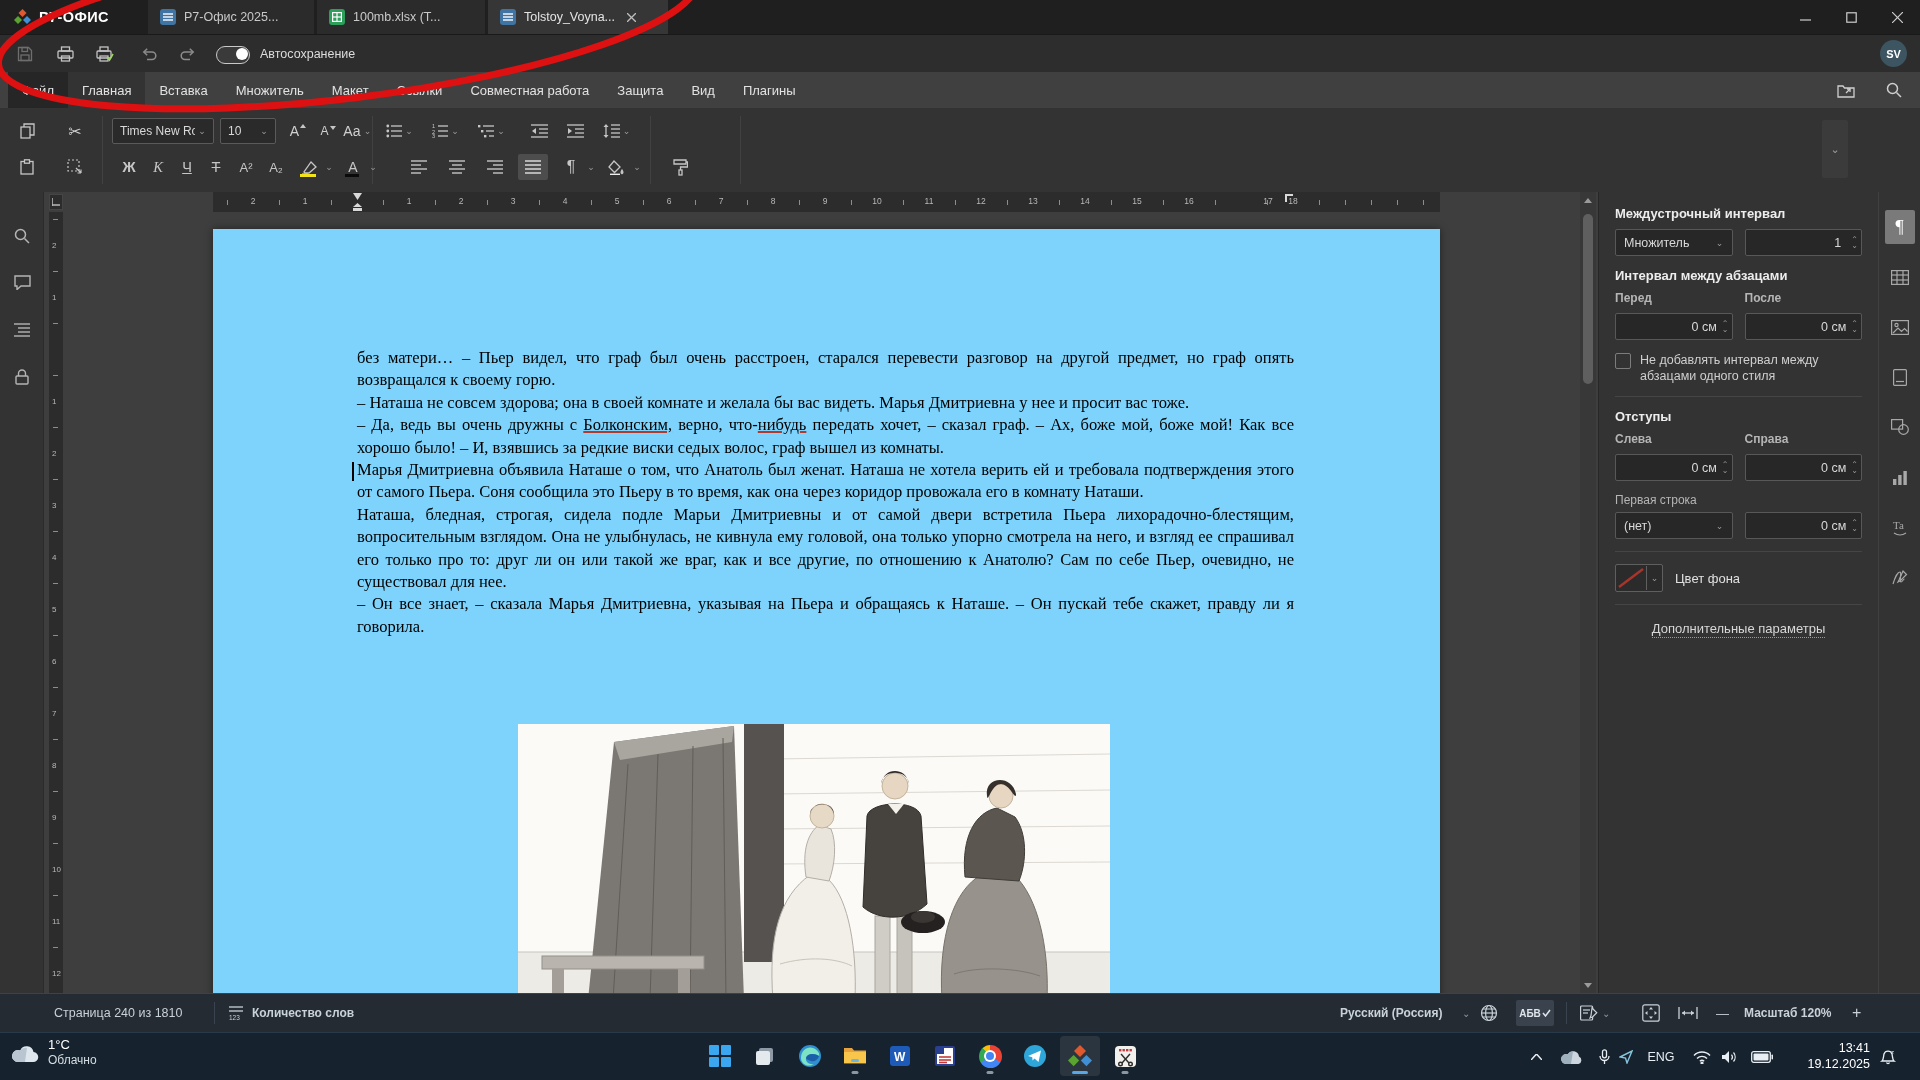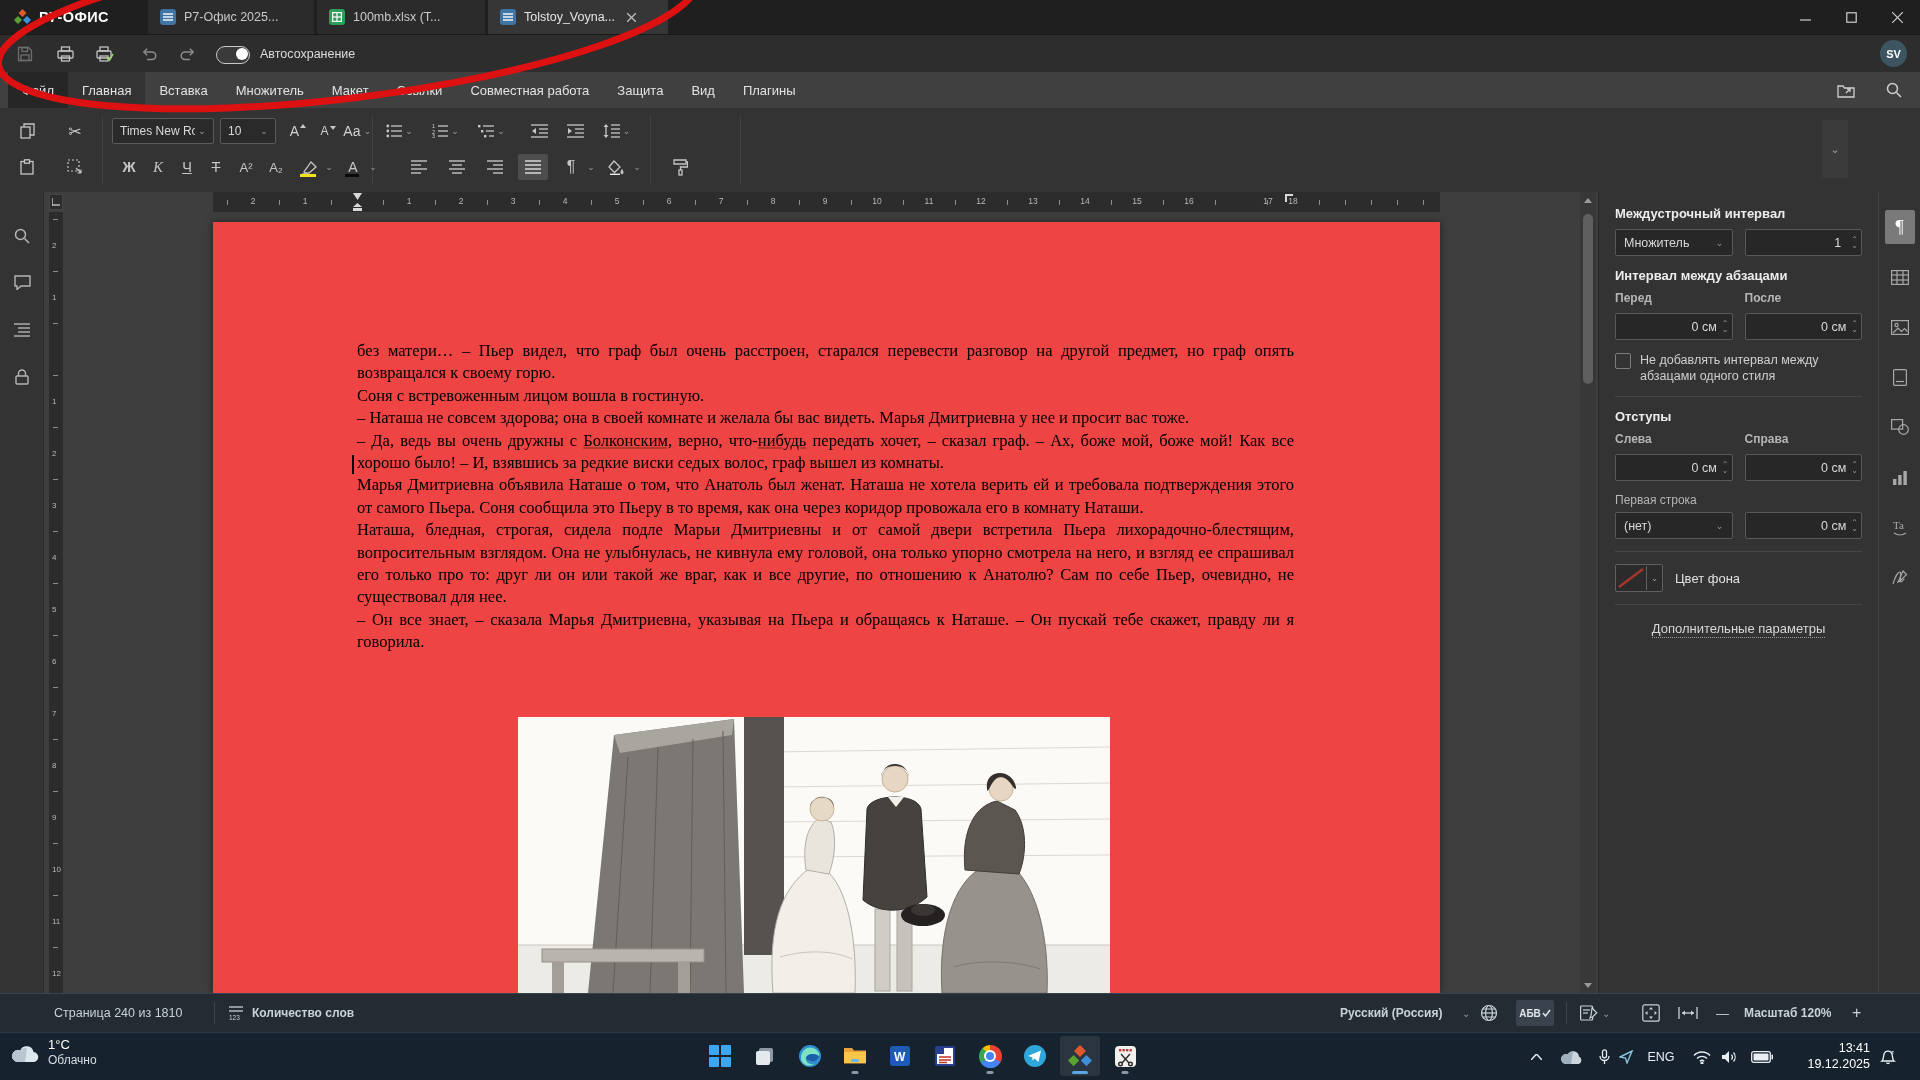--- a/index.html
+++ b/index.html
@@ -44,21 +44,21 @@
   .style-box.sel{box-shadow:0 0 0 3px #cdcdcd;}
   .ylw{position:absolute;bottom:3px;left:4px;width:16px;height:3px;background:#f1e21a;}
   .blk{position:absolute;bottom:3px;left:5px;width:14px;height:3px;background:#0a0a0a;}
   
   #leftbar{position:absolute;left:0;top:192px;width:44px;height:801px;background:#333;border-right:1px solid #2b2b2b;box-sizing:border-box;}
   .lb{position:absolute;left:11px;width:22px;height:22px;display:flex;align-items:center;justify-content:center;color:#b5b5b5;}
   #workspace{position:absolute;left:44px;top:192px;width:1554px;height:801px;background:#3e3e3e;overflow:hidden;}
   #hruler{position:absolute;left:169px;top:0;width:1227px;height:20px;background:#2c2c2c;overflow:hidden;}
   #vruler{position:absolute;left:5px;top:20px;width:14px;height:781px;background:#2c2c2c;overflow:hidden;}
   #ruler-corner{position:absolute;left:5px;top:2px;width:14px;height:16px;background:#2c2c2c;border:1px solid #454545;box-sizing:border-box;}
-  #page{position:absolute;left:169px;top:30px;width:1227px;height:771px;background:#ef4444;box-shadow:0 0 8px rgba(0,0,0,.45);}
+  #page{position:absolute;left:169px;top:37px;width:1227px;height:771px;background:#7dd3fc;box-shadow:0 0 8px rgba(0,0,0,.45);}
   #doc-text{position:absolute;left:144px;top:118px;width:937px;font-family:"Liberation Serif","DejaVu Serif",serif;
     font-size:16.5px;line-height:22.4px;text-align:justify;color:#000;}
   #doc-text p{margin:0;}
   .spell{text-decoration:underline;text-decoration-color:#b03a2e;text-decoration-thickness:1.5px;}
   #cursor{position:absolute;left:139px;top:233px;width:1.6px;height:19px;background:#000;}
   #illustration{position:absolute;left:305px;top:495px;width:592px;height:276px;overflow:hidden;}
   #vscroll{position:absolute;left:1536px;top:0;width:16px;height:801px;background:#383838;}
   #vscroll .thumb{position:absolute;left:3px;top:22px;width:10px;height:170px;background:#5f5f5f;border-radius:5px;}
   .scroll-arrow{position:absolute;left:0;width:16px;height:16px;display:flex;align-items:center;justify-content:center;color:#9a9a9a;}
   .rnum{position:absolute;font-size:8.5px;color:#b8b8b8;transform:translateX(-50%);top:4px;}
@@ -617,21 +617,20 @@
         <div class="vnum" style="top:657px;">10</div>
         <div class="vtick" style="top:683px;"></div>
         <div class="vnum" style="top:709px;">11</div>
         <div class="vtick" style="top:735px;"></div>
         <div class="vnum" style="top:761px;">12</div>
       </div>
 
     <div id="page">
       <div id="doc-text">
         <p>без матери… – Пьер видел, что граф был очень расстроен, старался перевести разговор на другой предмет, но граф опять возвращался к своему горю.</p>
-        <p>Соня с встревоженным лицом вошла в гостиную.</p>
         <p>– Наташа не совсем здорова; она в своей комнате и желала бы вас видеть. Марья Дмитриевна у нее и просит вас тоже.</p>
         <p><span>– Да, ведь вы очень дружны с </span><span class="spell">Болконским,</span><span> верно, что-</span><span class="spell">нибудь</span><span> передать хочет, – сказал граф. – Ах, боже мой, боже мой! Как все хорошо было! – И, взявшись за редкие виски седых волос, граф вышел из комнаты.</span></p>
         <p>Марья Дмитриевна объявила Наташе о том, что Анатоль был женат. Наташа не хотела верить ей и требовала подтверждения этого от самого Пьера. Соня сообщила это Пьеру в то время, как она через коридор провожала его в комнату Наташи.</p>
         <p>Наташа, бледная, строгая, сидела подле Марьи Дмитриевны и от самой двери встретила Пьера лихорадочно-блестящим, вопросительным взглядом. Она не улыбнулась, не кивнула ему головой, она только упорно смотрела на него, и взгляд ее спрашивал его только про то: друг ли он или такой же враг, как и все другие, по отношению к Анатолю? Сам по себе Пьер, очевидно, не существовал для нее.</p>
         <p>– Он все знает, – сказала Марья Дмитриевна, указывая на Пьера и обращаясь к Наташе. – Он пускай тебе скажет, правду ли я говорила.</p>
       </div>
       <div id="cursor"></div>
       <div id="illustration">
         <svg width="592" height="276" viewBox="0 0 592 276">
           <rect width="592" height="276" fill="#fbfaf7"></rect>

